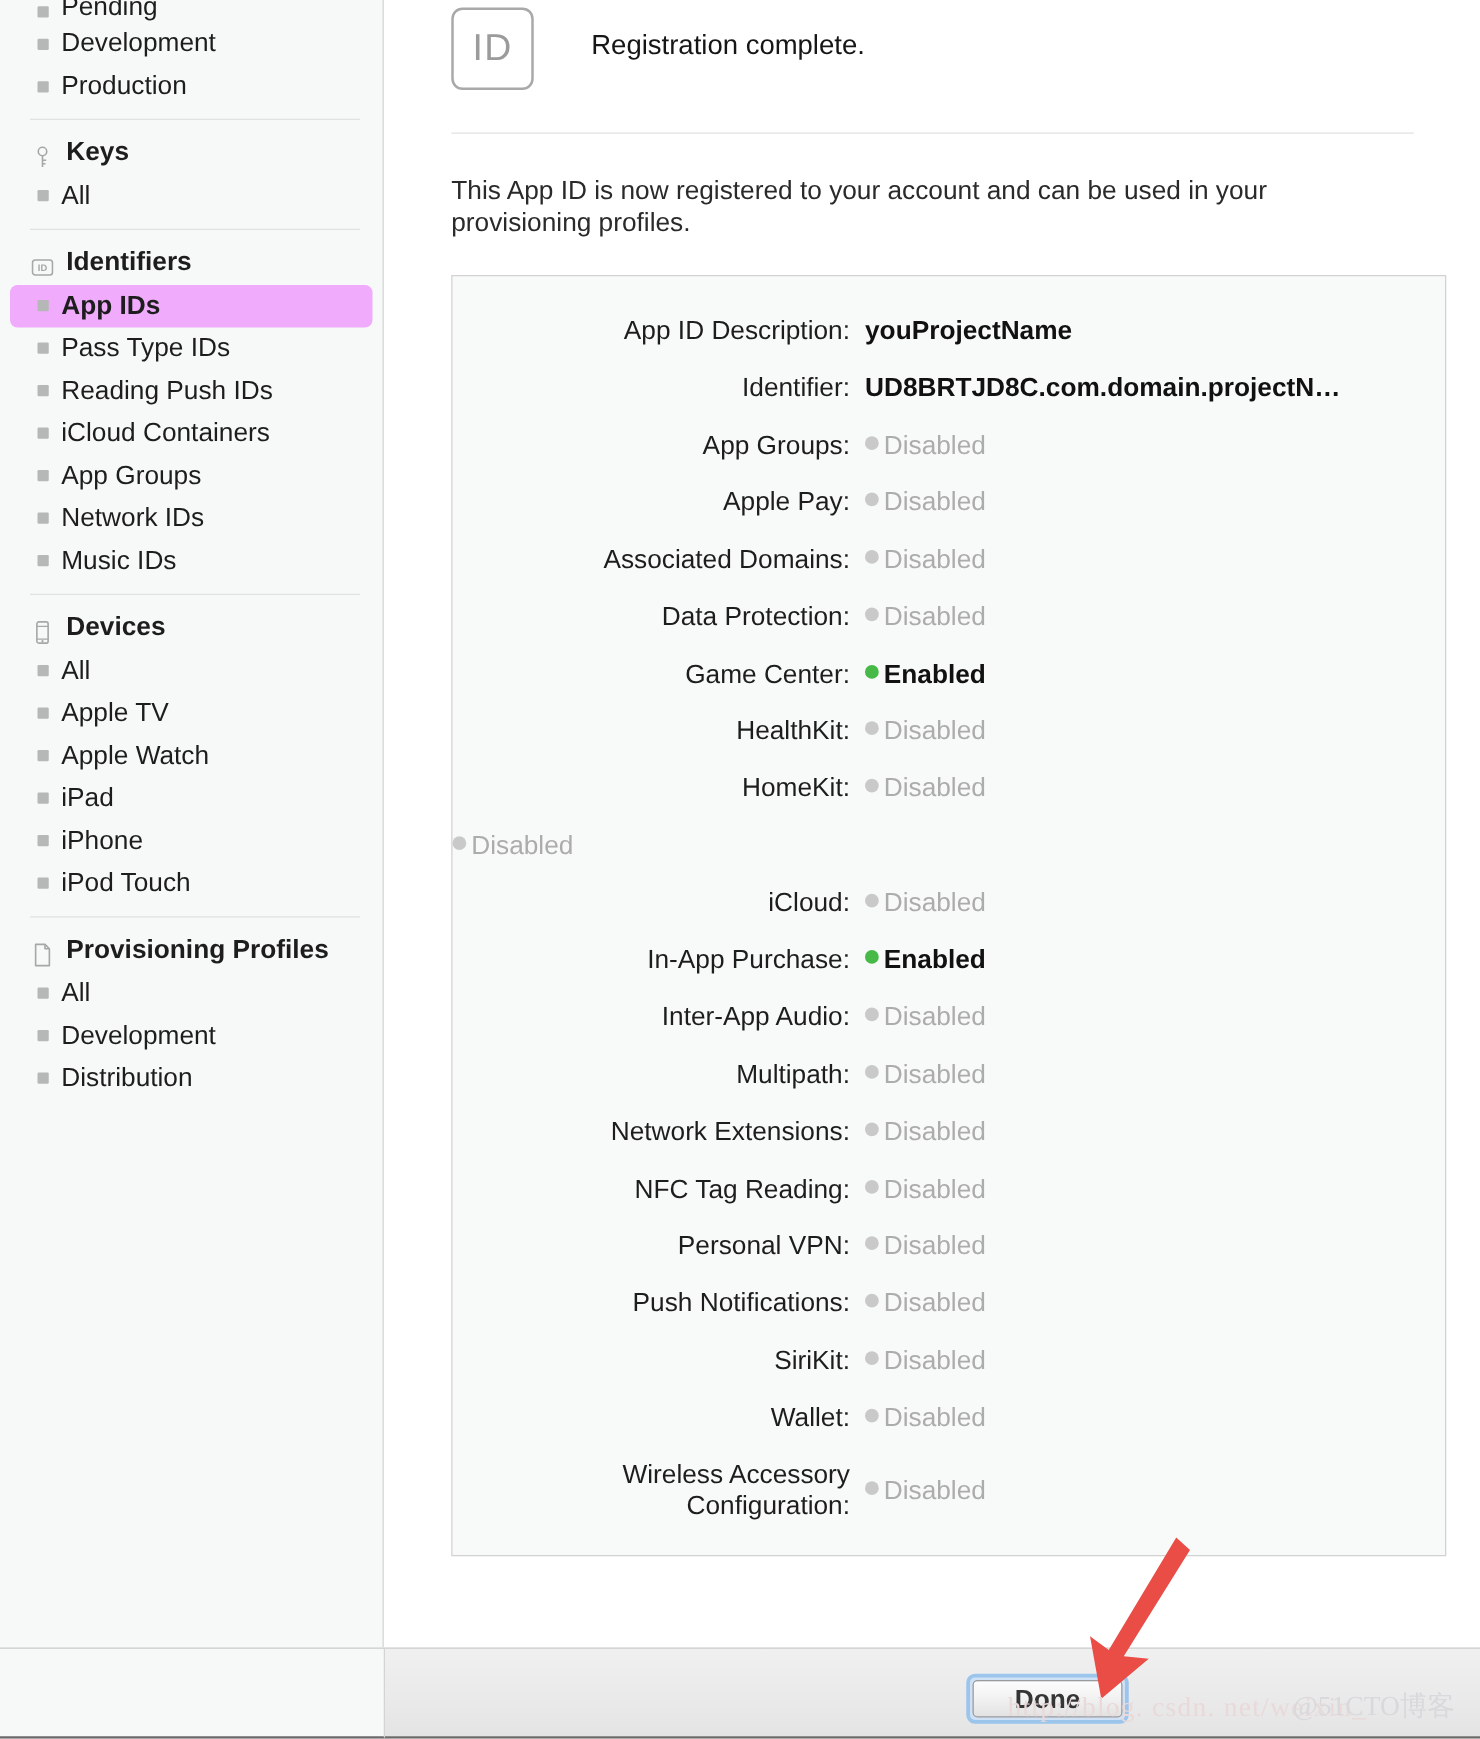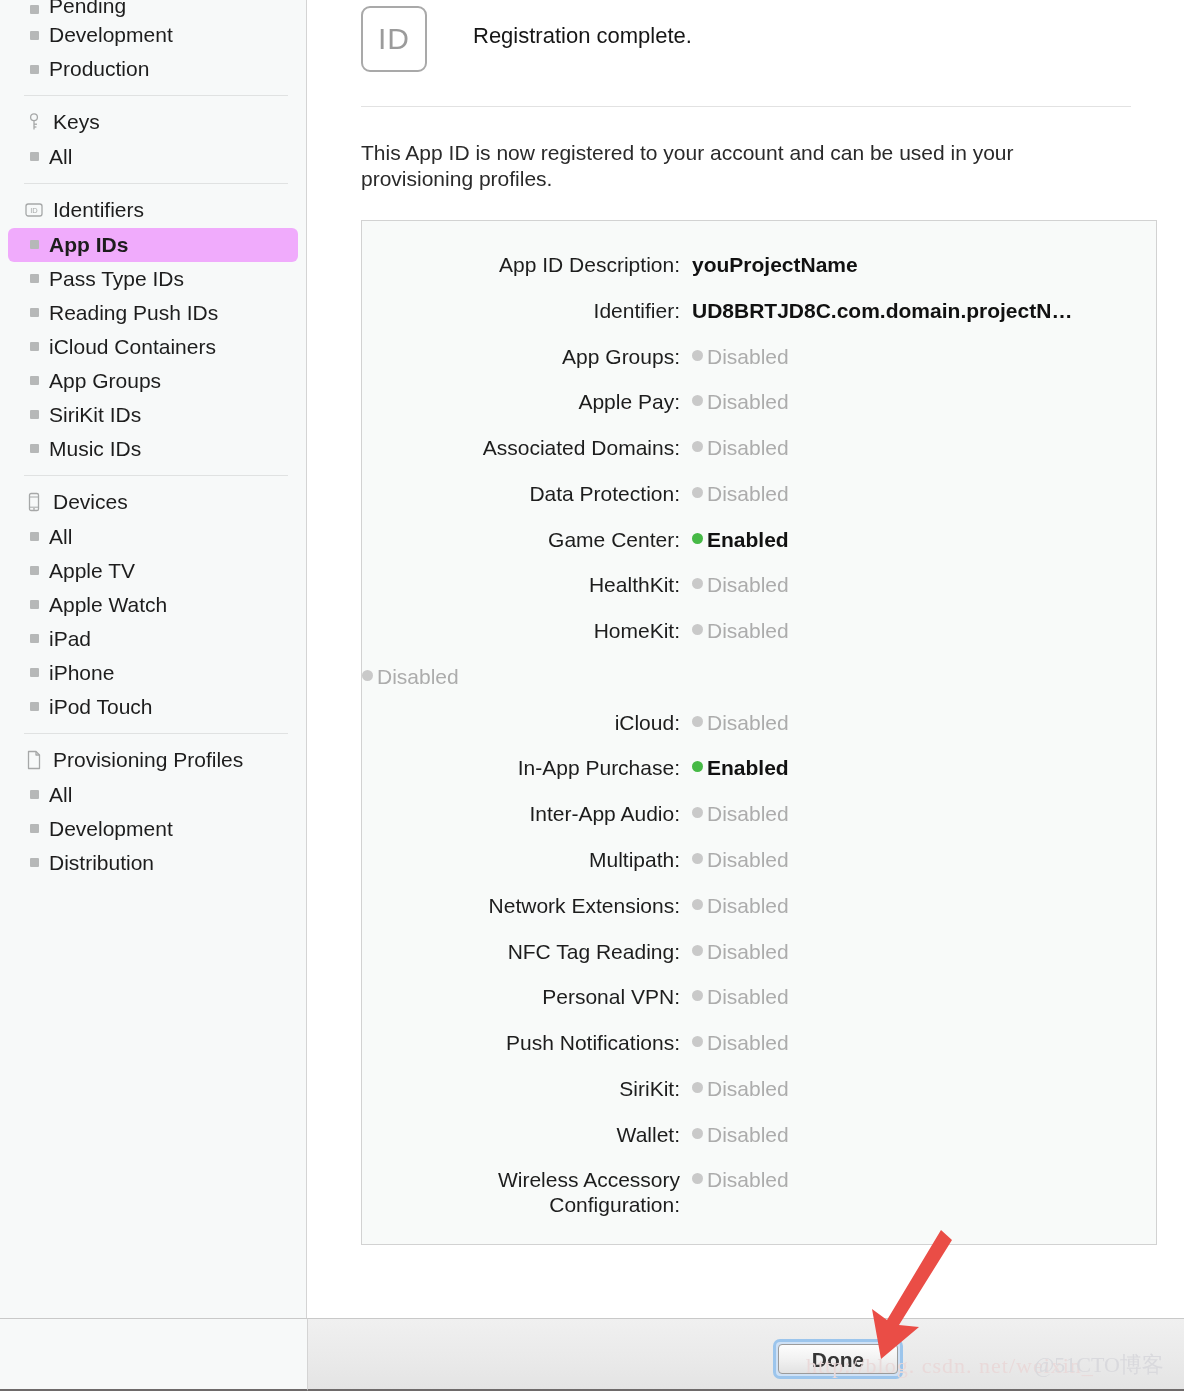--- a/index.html
+++ b/index.html
@@ -26,24 +26,24 @@
     width: 307px;
     height: 1318px;
     background: #f7f9f9;
     border-right: 1px solid #d4d4d4;
     overflow: hidden;
   }
   .nav-list { list-style: none; margin: 0; padding: 0; }
 
   .nav-group-header {
     display: flex;
-    align-items: flex-start;
+    align-items: flex-end;
     padding: 7px 10px 4px 24px;
     font-size: 21px;
-    font-weight: normal;
+    font-weight: bold;
     color: #1d1d1d;
     line-height: 1.28;
   }
   .nav-group-header .gicon {
     width: 20px;
     min-width: 20px;
     margin-right: 9px;
     margin-top: 3px;
     display: inline-flex;
     justify-content: center;
@@ -138,21 +138,21 @@
     margin: 28px 27px 0 53px;
     border: 1px solid #d2d2d2;
     background: #f8faf9;
     padding: 32px 0 26px 0;
   }
   .detail-row {
     display: flex;
     align-items: flex-start;
     margin-bottom: 21px;
   }
-  .detail-row:last-child { margin-bottom: 0; }
+  .detail-row:last-child { margin-bottom: 0; align-items: center; }
 
   .d-label {
     width: 330px;
     min-width: 330px;
     text-align: right;
     padding-right: 12px;
     font-size: 21px;
     color: #1d1d1d;
     line-height: 1.18;
   }
@@ -317,21 +317,21 @@
         <li class="nav-item">
           <span class="bullet"></span>
           <span>iCloud Containers</span>
         </li>
         <li class="nav-item">
           <span class="bullet"></span>
           <span>App Groups</span>
         </li>
         <li class="nav-item">
           <span class="bullet"></span>
-          <span>SiriKit IDs</span>
+          <span>Network IDs</span>
         </li>
         <li class="nav-item">
           <span class="bullet"></span>
           <span>Music IDs</span>
         </li>
         <li class="nav-sep"></li>
         <li class="nav-group-header">
           <span class="gicon">
             <svg width="18" height="20" viewBox="0 0 18 20" fill="none">
               <rect x="4.5" y="1.5" width="9" height="17" rx="1.6" stroke="#a6a8a8" stroke-width="1.3" fill="none"></rect>

